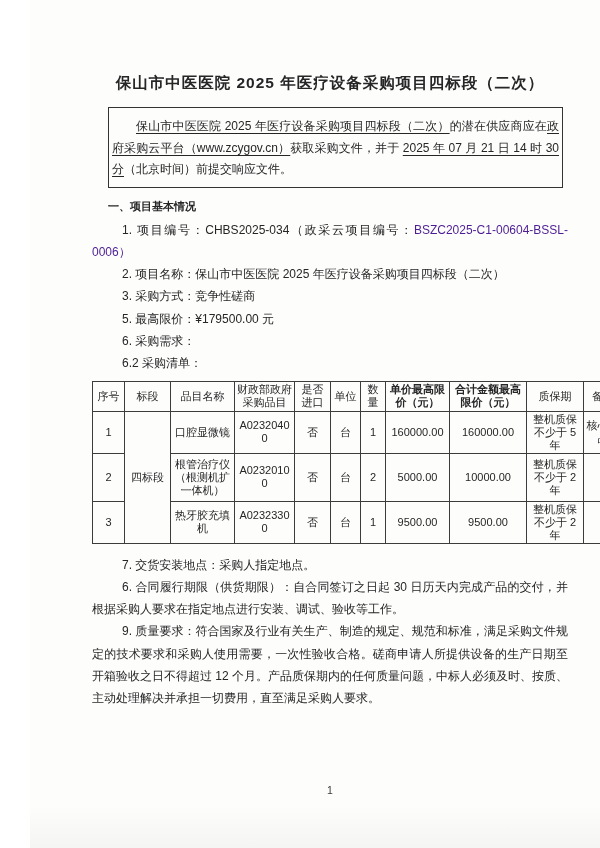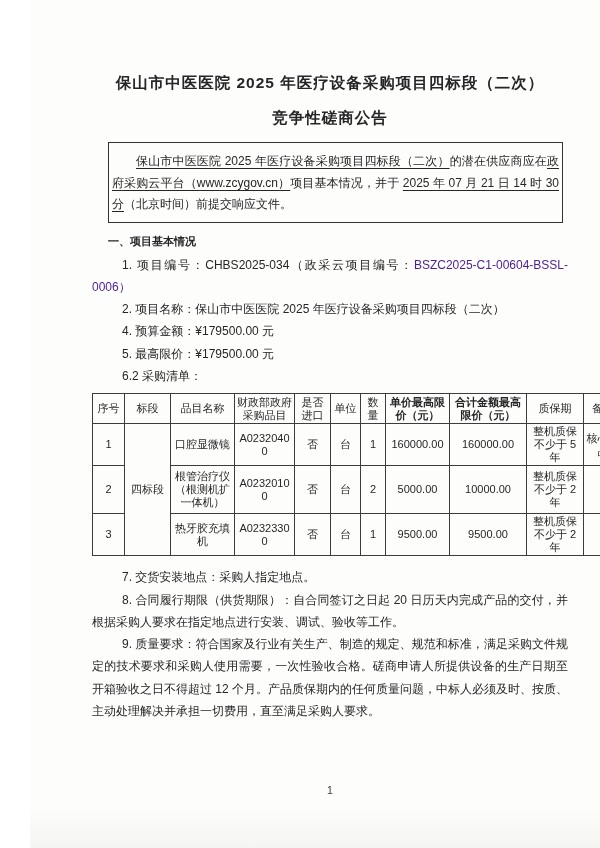--- a/index.html
+++ b/index.html
@@ -58,33 +58,33 @@
     position:absolute; top:784px; left:0; width:600px;
     text-align:center; font-size:10.5px; color:#3a3a3a;
   }
 </style>
 </head>
 <body>
 
 <div class="page">
 
   <div class="title">保山市中医医院 2025 年医疗设备采购项目四标段（二次）</div>
-  <div class="title title-2">竞争性磋商公告</div>
 
   <div class="overview-box">
-    <p class="box-para"><span class="u">保山市中医医院 2025 年医疗设备采购项目四标段（二次）</span><span>的潜在供应商应在</span><span class="u">政府采购云平台（www.zcygov.cn）</span><span>项目基本情况，并于 </span><span class="u">2025 年 07 月 21 日 14 时 30 分</span><span>（北京时间）前提交响应文件。</span></p>
+    <p class="box-para"><span class="u">保山市中医医院 2025 年医疗设备采购项目四标段（二次）</span><span>的潜在供应商应在</span><span class="u">政府采购云平台（www.zcygov.cn）</span><span>获取采购文件，并于 </span><span class="u">2025 年 07 月 21 日 14 时 30 分</span><span>（北京时间）前提交响应文件。</span></p>
   </div>
 
   <div class="sec-heading">一、项目基本情况</div>
 
   <div class="items">
     <p class="item"><span>1. 项目编号：CHBS2025-034（政采云项目编号：</span><span class="code-blue">BSZC2025-C1-00604-BSSL-0006）</span></p>
     <p class="item">2. 项目名称：保山市中医医院 2025 年医疗设备采购项目四标段（二次）</p>
-    <p class="item">4. 预算金额：¥179500.00 元</p>
+    <p class="item">3. 采购方式：竞争性磋商</p>
     <p class="item">5. 最高限价：¥179500.00 元</p>
+    <p class="item">6. 采购需求：</p>
     <p class="item">6.2 采购清单：</p>
   </div>
 
   <table class="purchase-table">
     <colgroup>
       <col style="width:32px">
         <col style="width:46px">
         <col style="width:64px">
         <col style="width:60px">
       <col style="width:36px">
@@ -145,18 +145,18 @@
         <td>1</td>
         <td>9500.00</td>
         <td>9500.00</td>
         <td>整机质保不少于 2 年</td>
         <td></td>
       </tr>
     </tbody>
   </table>
 
   <p class="item after-table">7. 交货安装地点：采购人指定地点。</p>
-  <p class="item">8. 合同履行期限（供货期限）：自合同签订之日起 20 日历天内完成产品的交付，并根据采购人要求在指定地点进行安装、调试、验收等工作。</p>
+  <p class="item">6. 合同履行期限（供货期限）：自合同签订之日起 30 日历天内完成产品的交付，并根据采购人要求在指定地点进行安装、调试、验收等工作。</p>
   <p class="item">9. 质量要求：符合国家及行业有关生产、制造的规定、规范和标准，满足采购文件规定的技术要求和采购人使用需要，一次性验收合格。磋商申请人所提供设备的生产日期至开箱验收之日不得超过 12 个月。产品质保期内的任何质量问题，中标人必须及时、按质、主动处理解决并承担一切费用，直至满足采购人要求。</p>
 
   <div class="page-number">1</div>
 
 </div>
 
 </body></html>

